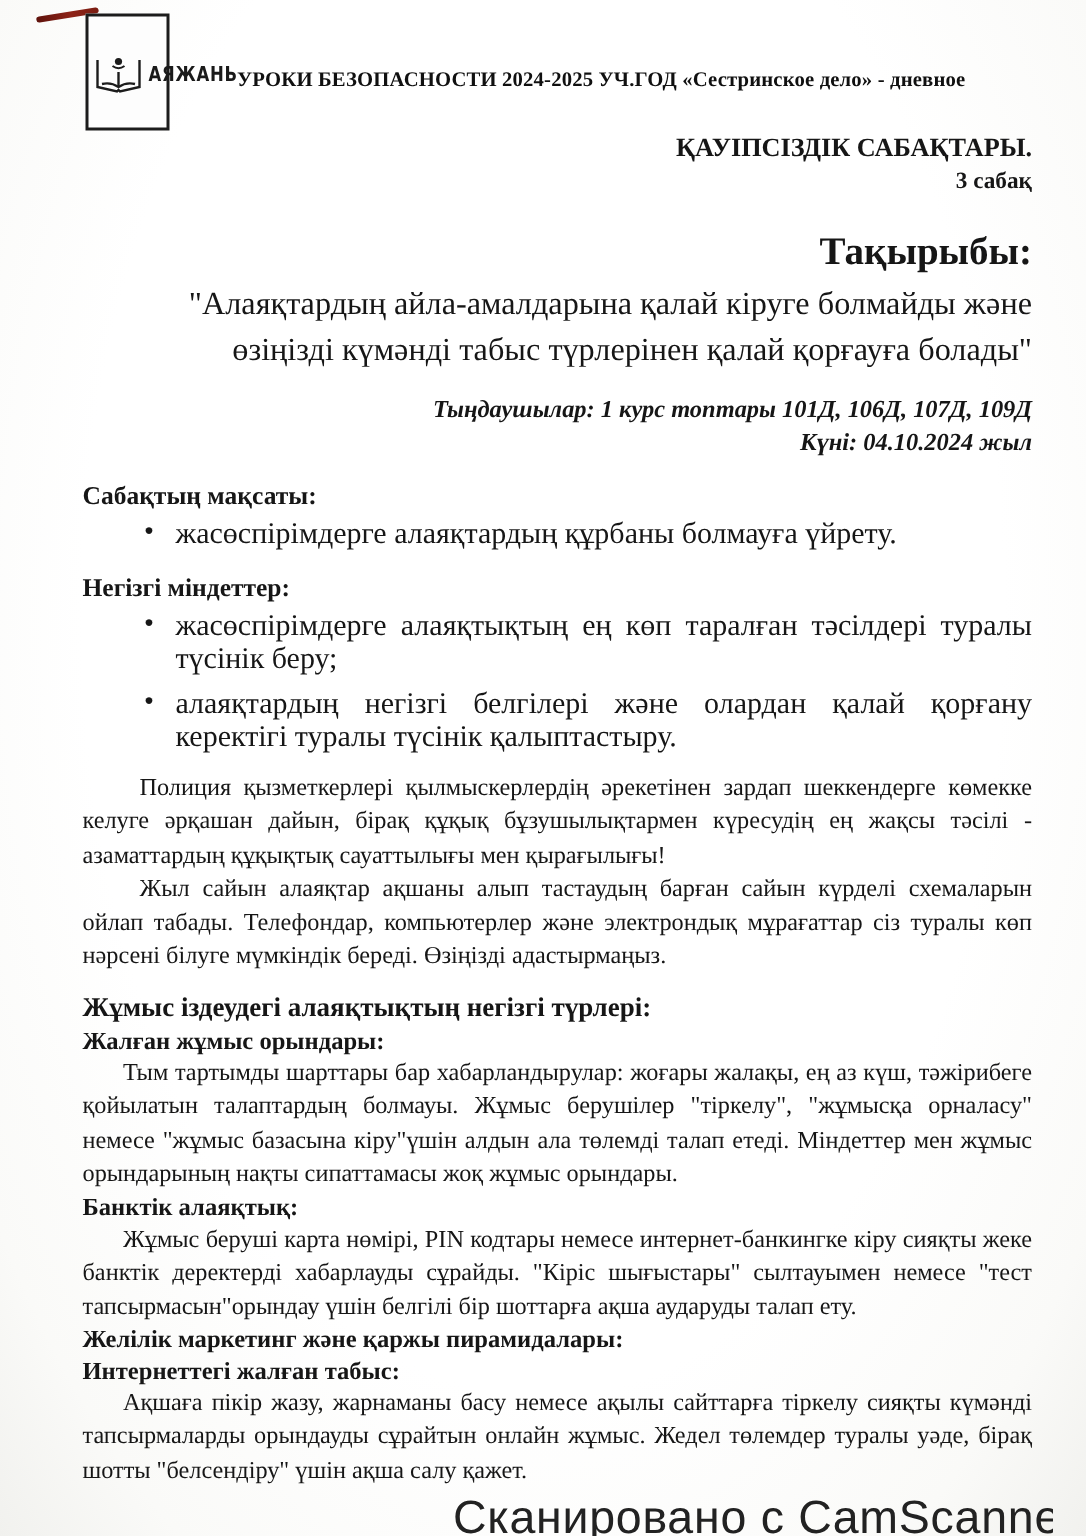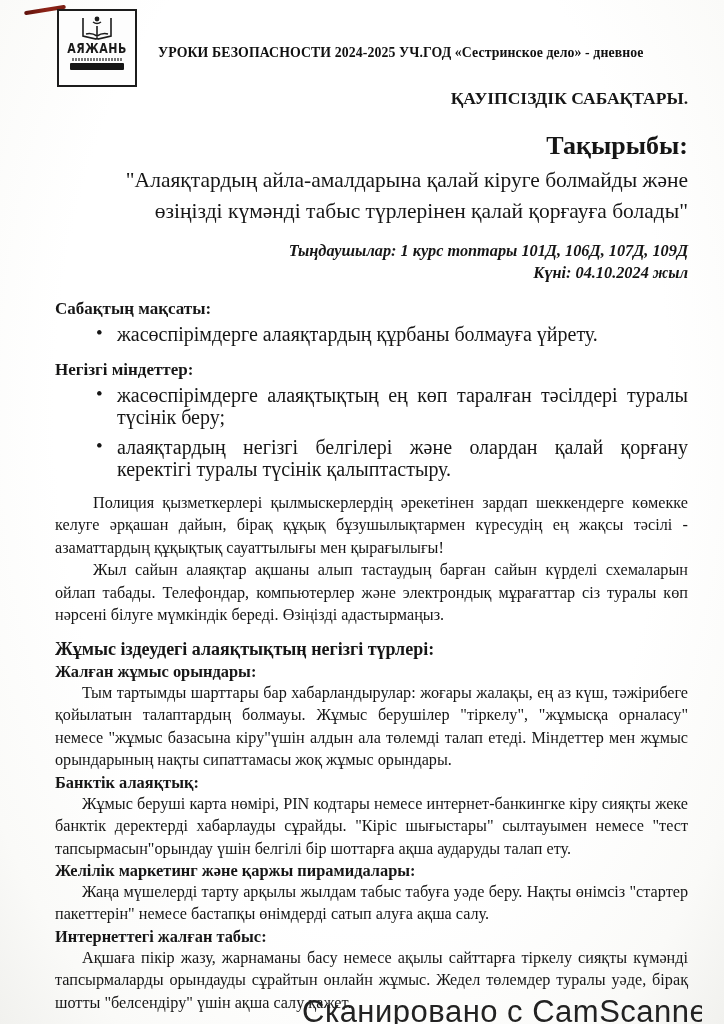--- a/index.html
+++ b/index.html
@@ -20,24 +20,24 @@
   .pen-mark{
     position:absolute; left:24px; top:8px;
     width:42px; height:4px;
     background:linear-gradient(90deg,#5e120c,#8e2317 55%,#7a1d12);
     transform:rotate(-9deg);
     border-radius:2px;
   }
   
   .logo{
     position:absolute; left:57px; top:9px;
-    width:80px; height:78px;
+    width:56px; height:78px;
     border:2px solid #1c1c1c;
     background:#fdfdfd;
-    display:flex; flex-direction:column; align-items:center;
+    display:flex; flex-direction:row; align-items:center;
     padding-top:3px;
   }
   .logo svg{ display:block; }
   .logo-text{
     font-family:"DejaVu Sans",sans-serif;
     font-weight:bold; font-size:11px; letter-spacing:0.5px;
     color:#1a1a1a; line-height:12px; margin-top:1px;
     transform:scaleY(1.25);
   }
   .logo-subline{
@@ -128,20 +128,21 @@
     <span class="logo-text">АЯЖАНЬ</span>
     <span class="logo-subline"></span>
     <span class="logo-banner"></span>
   </div>
 
   <div class="header-line">УРОКИ БЕЗОПАСНОСТИ 2024-2025 УЧ.ГОД «Сестринское дело» - дневное</div>
 
   <div class="content">
 
     <div class="doc-title center">ҚАУІПСІЗДІК САБАҚТАРЫ.</div>
+    <div class="lesson-number center">3 сабақ</div>
 
     <div class="topic-label center">Тақырыбы:</div>
     <div class="topic-quote center">"Алаяқтардың айла-амалдарына қалай кіруге болмайды және өзіңізді күмәнді табыс түрлерінен қалай қорғауға болады"</div>
 
     <div class="meta">
       <div>Тыңдаушылар: 1 курс топтары 101Д, 106Д, 107Д, 109Д</div>
       <div>Күні: 04.10.2024 жыл</div>
     </div>
 
     <div class="goal-block">
@@ -169,21 +170,20 @@
     <div>
       <div class="fraud-title">Жалған жұмыс орындары:</div>
       <p class="fraud-text">Тым тартымды шарттары бар хабарландырулар: жоғары жалақы, ең аз күш, тәжірибеге қойылатын талаптардың болмауы. Жұмыс берушілер "тіркелу", "жұмысқа орналасу" немесе "жұмыс базасына кіру"үшін алдын ала төлемді талап етеді. Міндеттер мен жұмыс орындарының нақты сипаттамасы жоқ жұмыс орындары.</p>
     </div>
     <div>
       <div class="fraud-title">Банктік алаяқтық:</div>
       <p class="fraud-text">Жұмыс беруші карта нөмірі, PIN кодтары немесе интернет-банкингке кіру сияқты жеке банктік деректерді хабарлауды сұрайды. "Кіріс шығыстары" сылтауымен немесе "тест тапсырмасын"орындау үшін белгілі бір шоттарға ақша аударуды талап ету.</p>
     </div>
     <div>
       <div class="fraud-title">Желілік маркетинг және қаржы пирамидалары:</div>
-      <p class="fraud-text">Жаңа мүшелерді тарту арқылы жылдам табыс табуға уәде беру. Нақты өнімсіз "стартер пакеттерін" немесе бастапқы өнімдерді сатып алуға ақша салу.</p>
     </div>
     <div>
       <div class="fraud-title">Интернеттегі жалған табыс:</div>
       <p class="fraud-text">Ақшаға пікір жазу, жарнаманы басу немесе ақылы сайттарға тіркелу сияқты күмәнді тапсырмаларды орындауды сұрайтын онлайн жұмыс. Жедел төлемдер туралы уәде, бірақ шотты "белсендіру" үшін ақша салу қажет.</p>
     </div>
 
   </div>
 
   <div class="watermark-clip">
     <div class="watermark">Сканировано с CamScanner</div>

